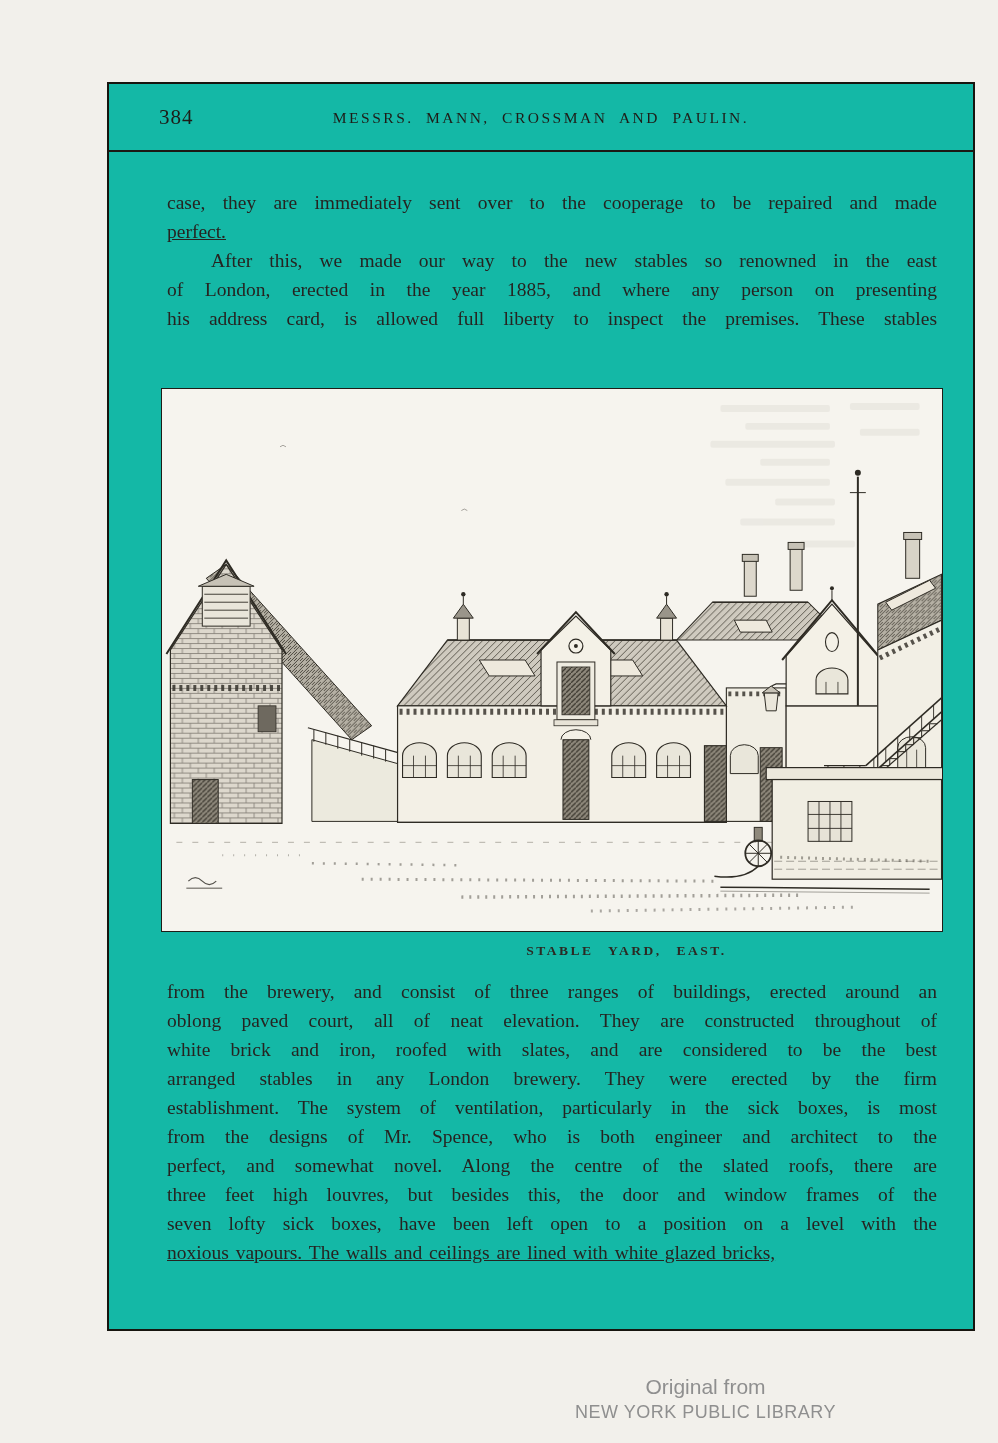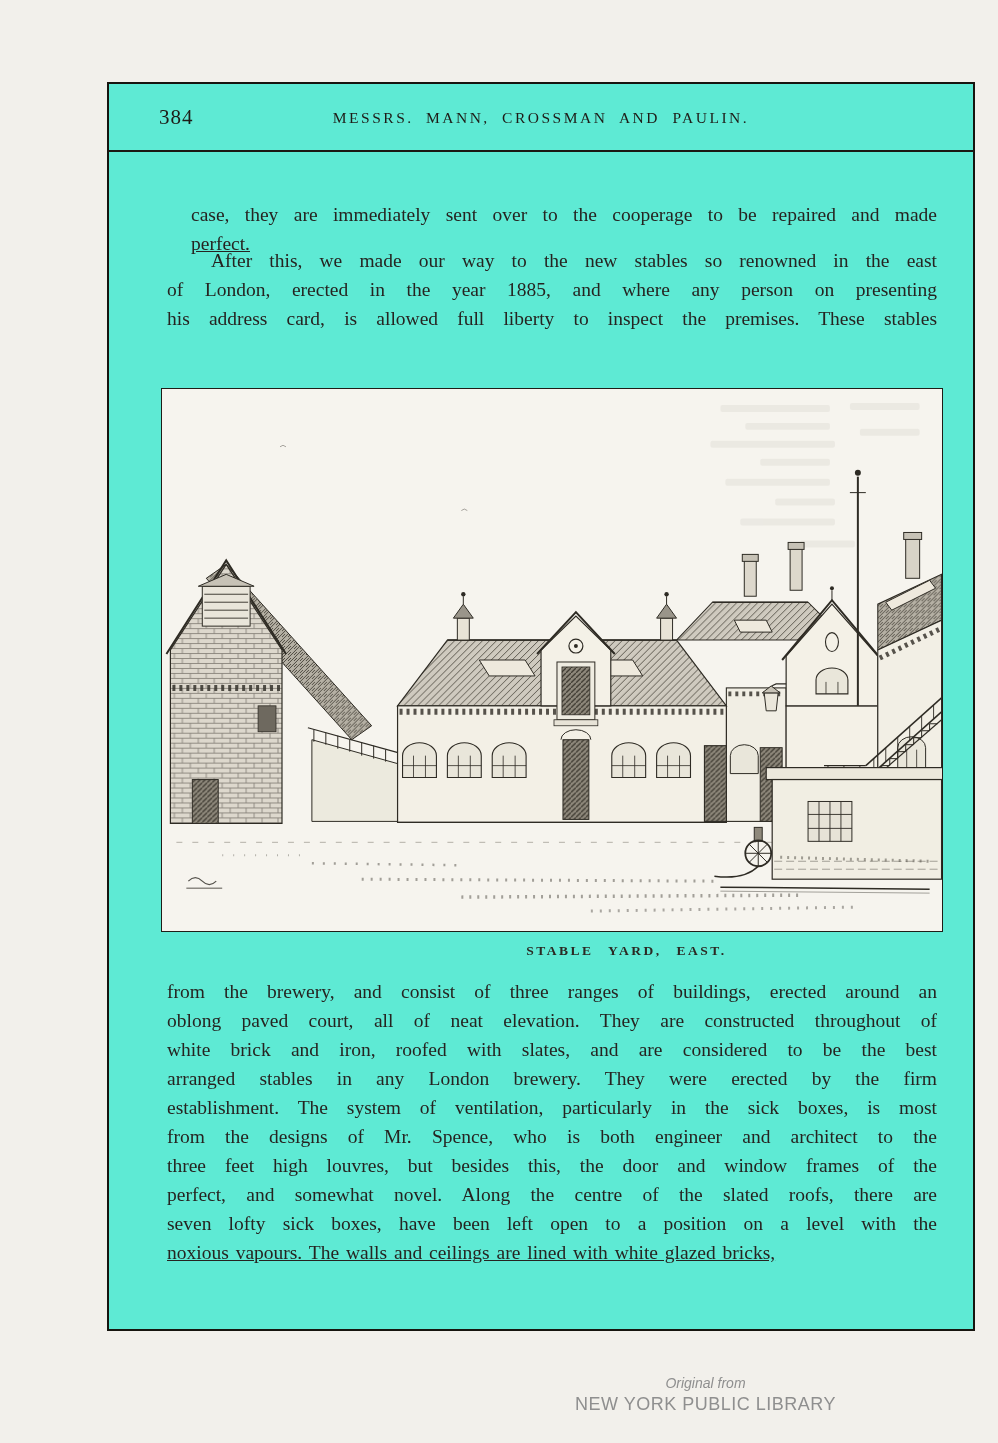--- a/index.html
+++ b/index.html
@@ -4,42 +4,42 @@
 <style>
   html,body{margin:0;padding:0;}
   body{
     width:998px;height:1443px;position:relative;overflow:hidden;
     background:#f2f0eb;
     font-family:"Liberation Serif","DejaVu Serif",serif;
     color:#23211d;
   }
   .border-box{
     position:absolute;left:107px;top:82px;width:868px;height:1249px;
-    border:2.5px solid #17150f;background:#5eead4;box-sizing:border-box;
+    border:2.5px solid #17150f;background:#14b8a6;box-sizing:border-box;
   }
   .page-number{
     position:absolute;top:21px;left:50px;font-size:21px;letter-spacing:1px;color:#1e1c17;
   }
   .running-header{
     position:absolute;top:25px;left:0;right:0;text-align:center;
     font-size:15.5px;letter-spacing:2.5px;word-spacing:6px;color:#1e1c17;font-family:Liberation Serif, serif;
   }
   .header-rule{
     position:absolute;top:66px;left:-1px;right:-1px;border-top:2.2px solid #1b1914;
   }
   .text-block{
     position:absolute;left:58px;right:36px;
     font-size:19.5px;line-height:29px;color:#262421;
   }
   .tline{
     text-align:justify;text-align-last:justify;word-spacing:2px;white-space:normal;
   }
   .tline.last{text-align-last:left;text-decoration:underline;}
   .tline.indent{text-indent:44px;}
-  #para1{top:116px;margin-left:24px;}
+  #para1{top:104px;}
   #para2{top:162px;}
   #para3{top:893px;}
   .figure{
     position:absolute;top:304px;left:52px;width:931px;font-weight:bold;
   }
   .figure-frame{
     width:782px;height:544px;border:1.6px solid #1f1d17;box-sizing:border-box;
     background:#f6f4ee;
   }
   .figure-frame svg{display:block;width:100%;height:100%;}
@@ -55,21 +55,21 @@
     font-size:15px;color:#9d9d9d;
   }
   .google-logo{
     font-family:Liberation Serif, serif;
     font-size:42px;color:#8e8e8e;letter-spacing:0.5px;line-height:1;
   }
   .footer-right{
     position:absolute;left:558px;top:1375px;width:295px;text-align:center;
     font-family:"Liberation Sans","DejaVu Sans",sans-serif;color:#8f8f8f;
   }
-  .original-from{font-size:14px;margin-bottom:3px;font-style:italic;}
+  .original-from{font-size:21px;margin-bottom:3px;}
   .library-name{font-size:18px;letter-spacing:0.5px;}
 </style>
 </head>
 <body>
 
 <div class="border-box">
 
   <div class="page-number">384</div>
   <div class="running-header">MESSRS. MANN, CROSSMAN AND PAULIN.</div>
   <div class="header-rule"></div>
@@ -270,22 +270,22 @@
     <div class="figure-caption">STABLE YARD, EAST.</div>
   </div>
 
   <div class="text-block" id="para3">
     <div class="tline">from the brewery, and consist of three ranges of buildings, erected around an</div>
     <div class="tline">oblong paved court, all of neat elevation. They are constructed throughout of</div>
     <div class="tline">white brick and iron, roofed with slates, and are considered to be the best</div>
     <div class="tline">arranged stables in any London brewery. They were erected by the firm</div>
     <div class="tline">establishment. The system of ventilation, particularly in the sick boxes, is most</div>
     <div class="tline">from the designs of Mr. Spence, who is both engineer and architect to the</div>
+    <div class="tline">perfect, and somewhat novel. Along the centre of the slated roofs, there are</div>
     <div class="tline">three feet high louvres, but besides this, the door and window frames of the</div>
-    <div class="tline">perfect, and somewhat novel. Along the centre of the slated roofs, there are</div>
     <div class="tline">seven lofty sick boxes, have been left open to a position on a level with the</div>
     <div class="tline last">noxious vapours. The walls and ceilings are lined with white glazed bricks,</div>
   </div>
 
 </div>
 
 <div class="footer-left">
   <span class="digitized-by">Digitized by</span>
   <span class="google-logo">Google</span>
 </div>

